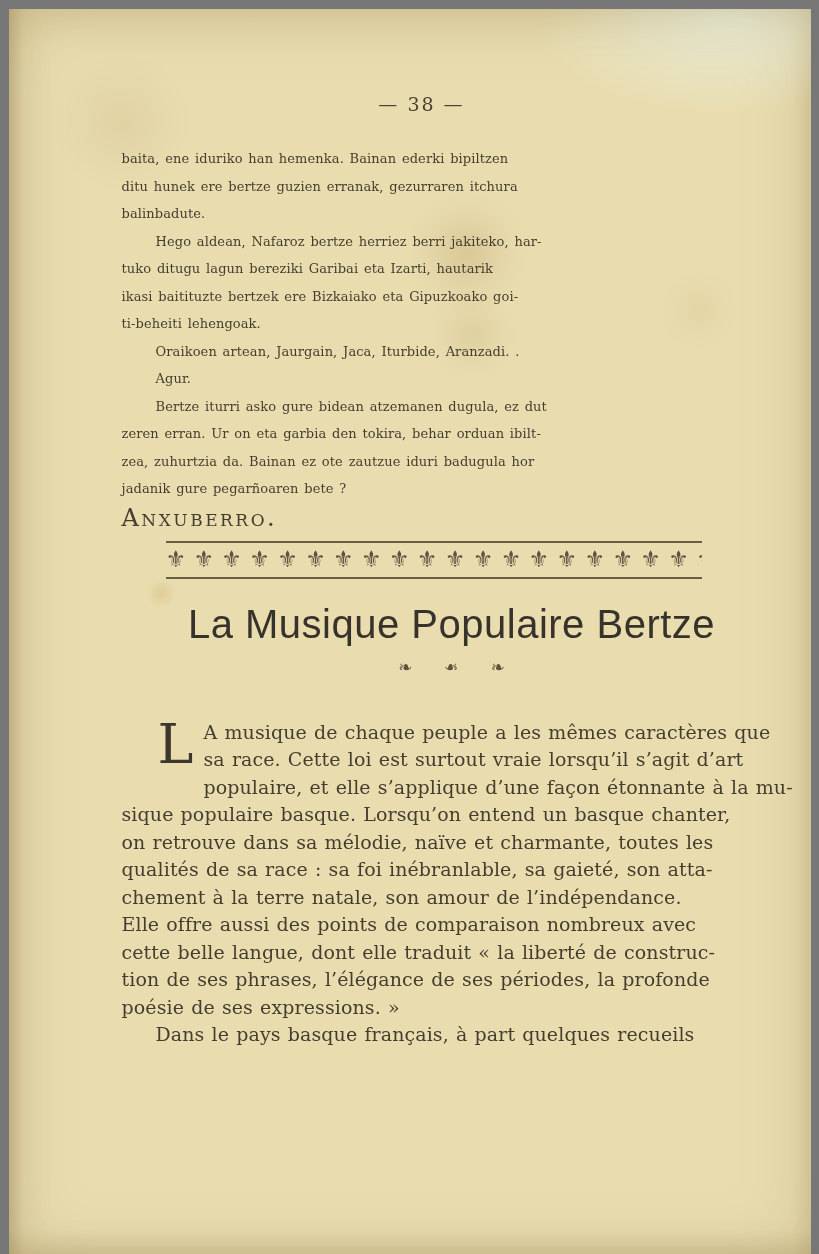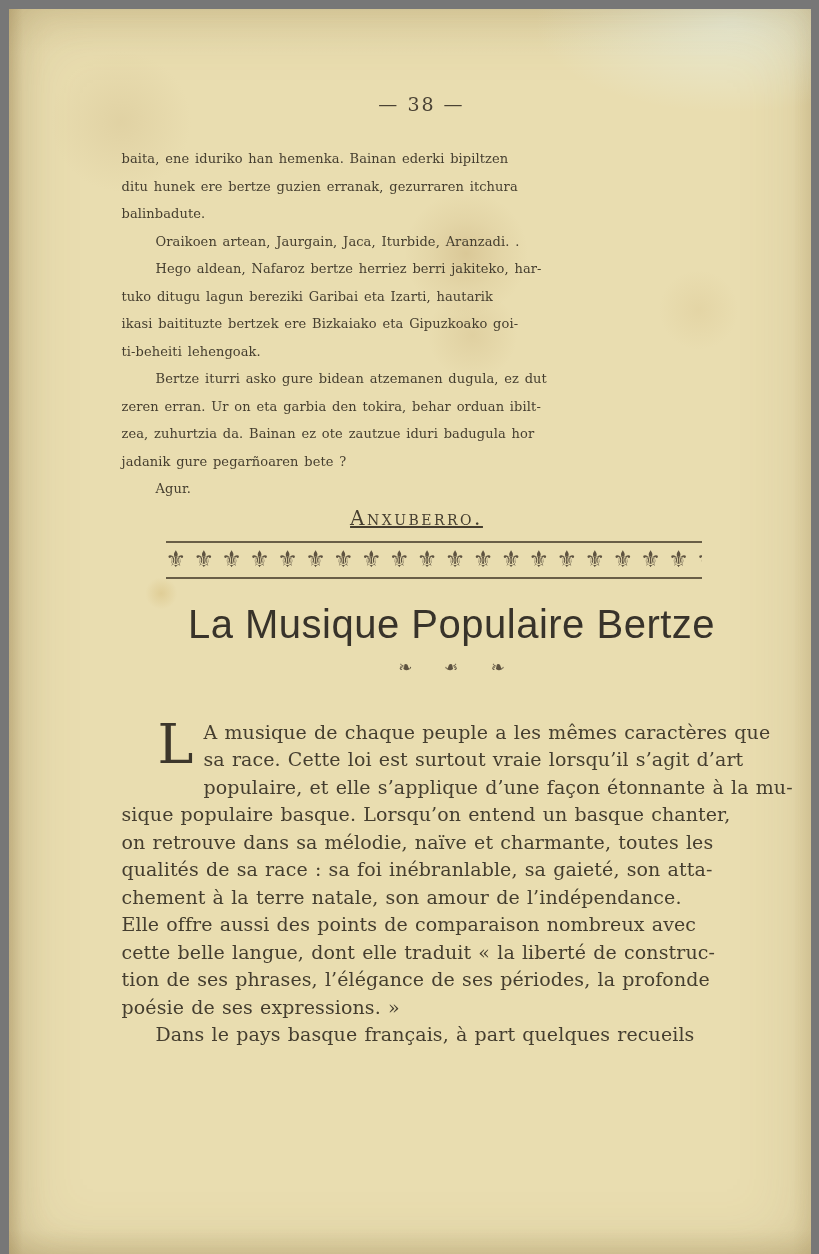--- a/index.html
+++ b/index.html
@@ -27,23 +27,23 @@
   .folio{
     text-align:center;font-size:19px;line-height:22px;color:#4a4234;
     letter-spacing:2px;margin:0 0 30px 0;
   }
   .basque p{
     font-size:13px;line-height:27.5px;color:#453e2f;
     white-space:pre;margin:0;word-spacing:1.5px;letter-spacing:0.1px;
   }
   .indent{text-indent:34px;}
   .signature{
-    text-align:center;padding-right:10px;margin-top:2px;
-    font-size:20px;line-height:26px;color:#453e2f;
-    font-variant:small-caps;letter-spacing:2.5px;text-decoration:underline;
+    text-align:left;padding-right:10px;margin-top:2px;
+    font-size:24px;line-height:26px;color:#453e2f;
+    font-variant:small-caps;letter-spacing:2.5px;
   }
   .band{
     margin:10px 0 0 44px;width:536px;
     border-top:2px solid rgba(72,62,44,0.8);
     border-bottom:2px solid rgba(72,62,44,0.8);
     padding:2px 0 4px;text-align:center;overflow:hidden;
   }
   .band .glyphrow{
     display:block;white-space:nowrap;
     font-size:23px;line-height:28px;color:#5e5340;
@@ -77,30 +77,30 @@
 
 <div class="page">
   <div class="content">
 
     <div class="folio">— 38 —</div>
 
     <section class="basque">
       <p>baita, ene iduriko han hemenka. Bainan ederki bipiltzen
 ditu hunek ere bertze guzien erranak, gezurraren itchura
 balinbadute.</p>
-      <p class="indent">Oraikoen artean, Jaurgain, Jaca, Iturbide, Aranzadi. .</p>
       <p class="indent">Hego aldean, Nafaroz bertze herriez berri jakiteko, har-
 tuko ditugu lagun bereziki Garibai eta Izarti, hautarik
 ikasi baitituzte bertzek ere Bizkaiako eta Gipuzkoako goi-
 ti-beheiti lehengoak.</p>
+      <p class="indent">Oraikoen artean, Jaurgain, Jaca, Iturbide, Aranzadi. .</p>
+      <p class="indent">Agur.</p>
       <p class="indent">Bertze iturri asko gure bidean atzemanen dugula, ez dut
 zeren erran. Ur on eta garbia den tokira, behar orduan ibilt-
 zea, zuhurtzia da. Bainan ez ote zautzue iduri badugula hor
 jadanik gure pegarñoaren bete ?</p>
-      <p class="indent">Agur.</p>
       <div class="signature">Anxuberro.</div>
     </section>
 
     <div class="band">
       <span class="glyphrow">⚜ ⚜ ⚜ ⚜ ⚜ ⚜ ⚜ ⚜ ⚜ ⚜ ⚜ ⚜ ⚜ ⚜ ⚜ ⚜ ⚜ ⚜ ⚜ ⚜ ⚜</span>
     </div>
 
     <h1 class="title">La Musique Populaire Bertze</h1>
 
     <div class="fleurons">

